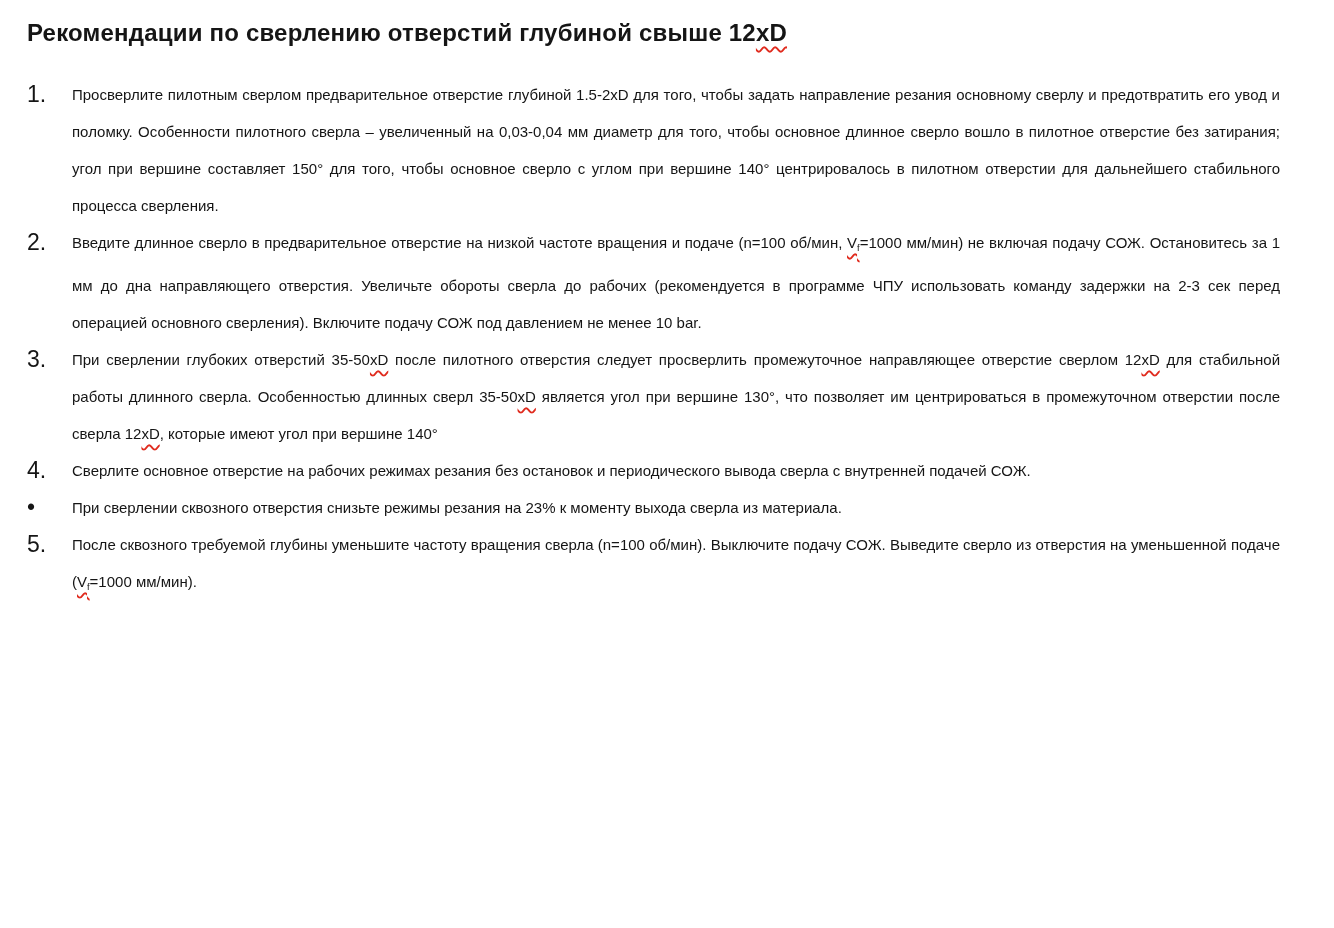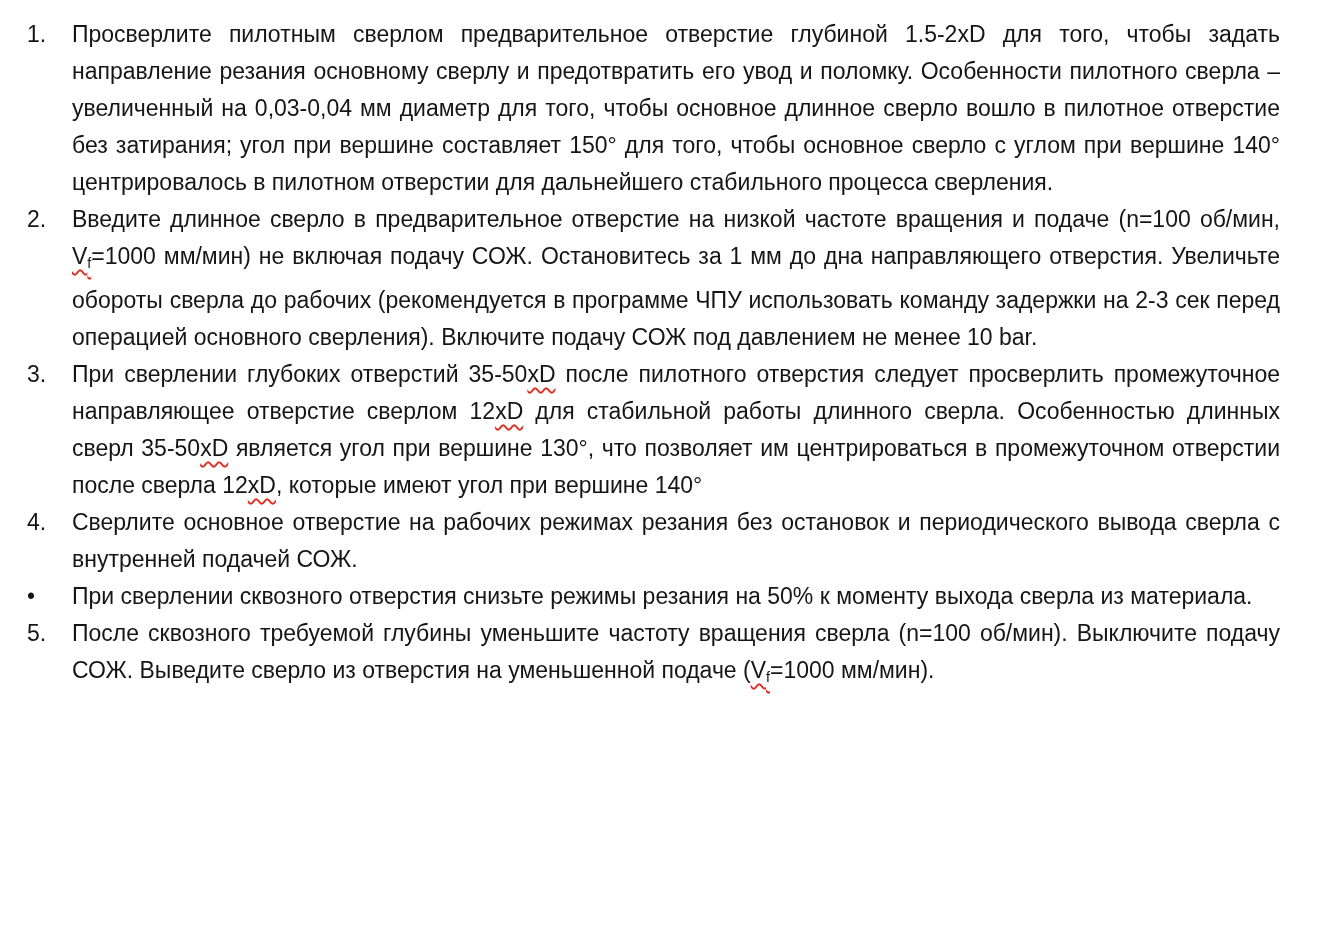--- a/index.html
+++ b/index.html
@@ -35,40 +35,41 @@
     display:flex;
     align-items:flex-start;
   }
   .marker{
     flex:0 0 45px;
     font-size:23px;
     line-height:37px;
   }
   .body{
     flex:1 1 auto;
-    font-size:23px;
+    font-size:15px;
     line-height:37px;
     text-align:justify;
     text-justify:inter-word;
   }
   .sq{
     text-decoration:underline wavy var(--squiggle);
     text-decoration-thickness:2px;
     text-underline-offset:5px;
     text-decoration-skip-ink:none;
   }
   .sub{
     font-size:0.62em;
     vertical-align:-0.28em;
   }
 </style>
 </head>
 <body>
 
 <div class="page">
+  <h1 class="title"><span>Рекомендации по сверлению отверстий глубиной свыше 12</span><span class="sq">xD</span></h1>
   <div class="list">
   <div class="item">
     <div class="marker">1.</div>
     <div class="body"><span>Просверлите пилотным сверлом предварительное отверстие глубиной 1.5-2xD для того, чтобы задать направление резания основному сверлу и предотвратить его увод и поломку. Особенности пилотного сверла – увеличенный на 0,03-0,04 мм диаметр для того, чтобы основное длинное сверло вошло в пилотное отверстие без затирания; угол при вершине составляет 150° для того, чтобы основное сверло с углом при вершине 140° центрировалось в пилотном отверстии для дальнейшего стабильного процесса сверления.</span></div>
   </div>
 
   <div class="item">
     <div class="marker">2.</div>
     <div class="body"><span>Введите длинное сверло в предварительное отверстие на низкой частоте вращения и подаче (n=100 об/мин, </span><span class="sq">V</span><span class="sq sub">f</span><span>=1000 мм/мин) не включая подачу СОЖ. Остановитесь за 1 мм до дна направляющего отверстия. Увеличьте обороты сверла до рабочих (рекомендуется в программе ЧПУ использовать команду задержки на 2-3 сек перед операцией основного сверления). Включите подачу СОЖ под давлением не менее 10 bar.</span></div>
   </div>
@@ -78,21 +79,21 @@
     <div class="body"><span>При сверлении глубоких отверстий 35-50</span><span class="sq">xD</span><span> после пилотного отверстия следует просверлить промежуточное направляющее отверстие сверлом 12</span><span class="sq">xD</span><span> для стабильной работы длинного сверла. Особенностью длинных сверл 35-50</span><span class="sq">xD</span><span> является угол при вершине 130°, что позволяет им центрироваться в промежуточном отверстии после сверла 12</span><span class="sq">xD</span><span>, которые имеют угол при вершине 140°</span></div>
   </div>
 
   <div class="item">
     <div class="marker">4.</div>
     <div class="body"><span>Сверлите основное отверстие на рабочих режимах резания без остановок и периодического вывода сверла с внутренней подачей СОЖ.</span></div>
   </div>
 
   <div class="item">
     <div class="marker">•</div>
-    <div class="body"><span>При сверлении сквозного отверстия снизьте режимы резания на 50% к моменту выхода сверла из материала.</span></div>
+    <div class="body"><span>При сверлении сквозного отверстия снизьте режимы резания на 23% к моменту выхода сверла из материала.</span></div>
   </div>
 
   <div class="item">
     <div class="marker">5.</div>
     <div class="body"><span>После сквозного требуемой глубины уменьшите частоту вращения сверла (n=100 об/мин). Выключите подачу СОЖ. Выведите сверло из отверстия на уменьшенной подаче (</span><span class="sq">V</span><span class="sq sub">f</span><span>=1000 мм/мин).</span></div>
   </div>
 </div>
 </div>
 
 </body></html>

